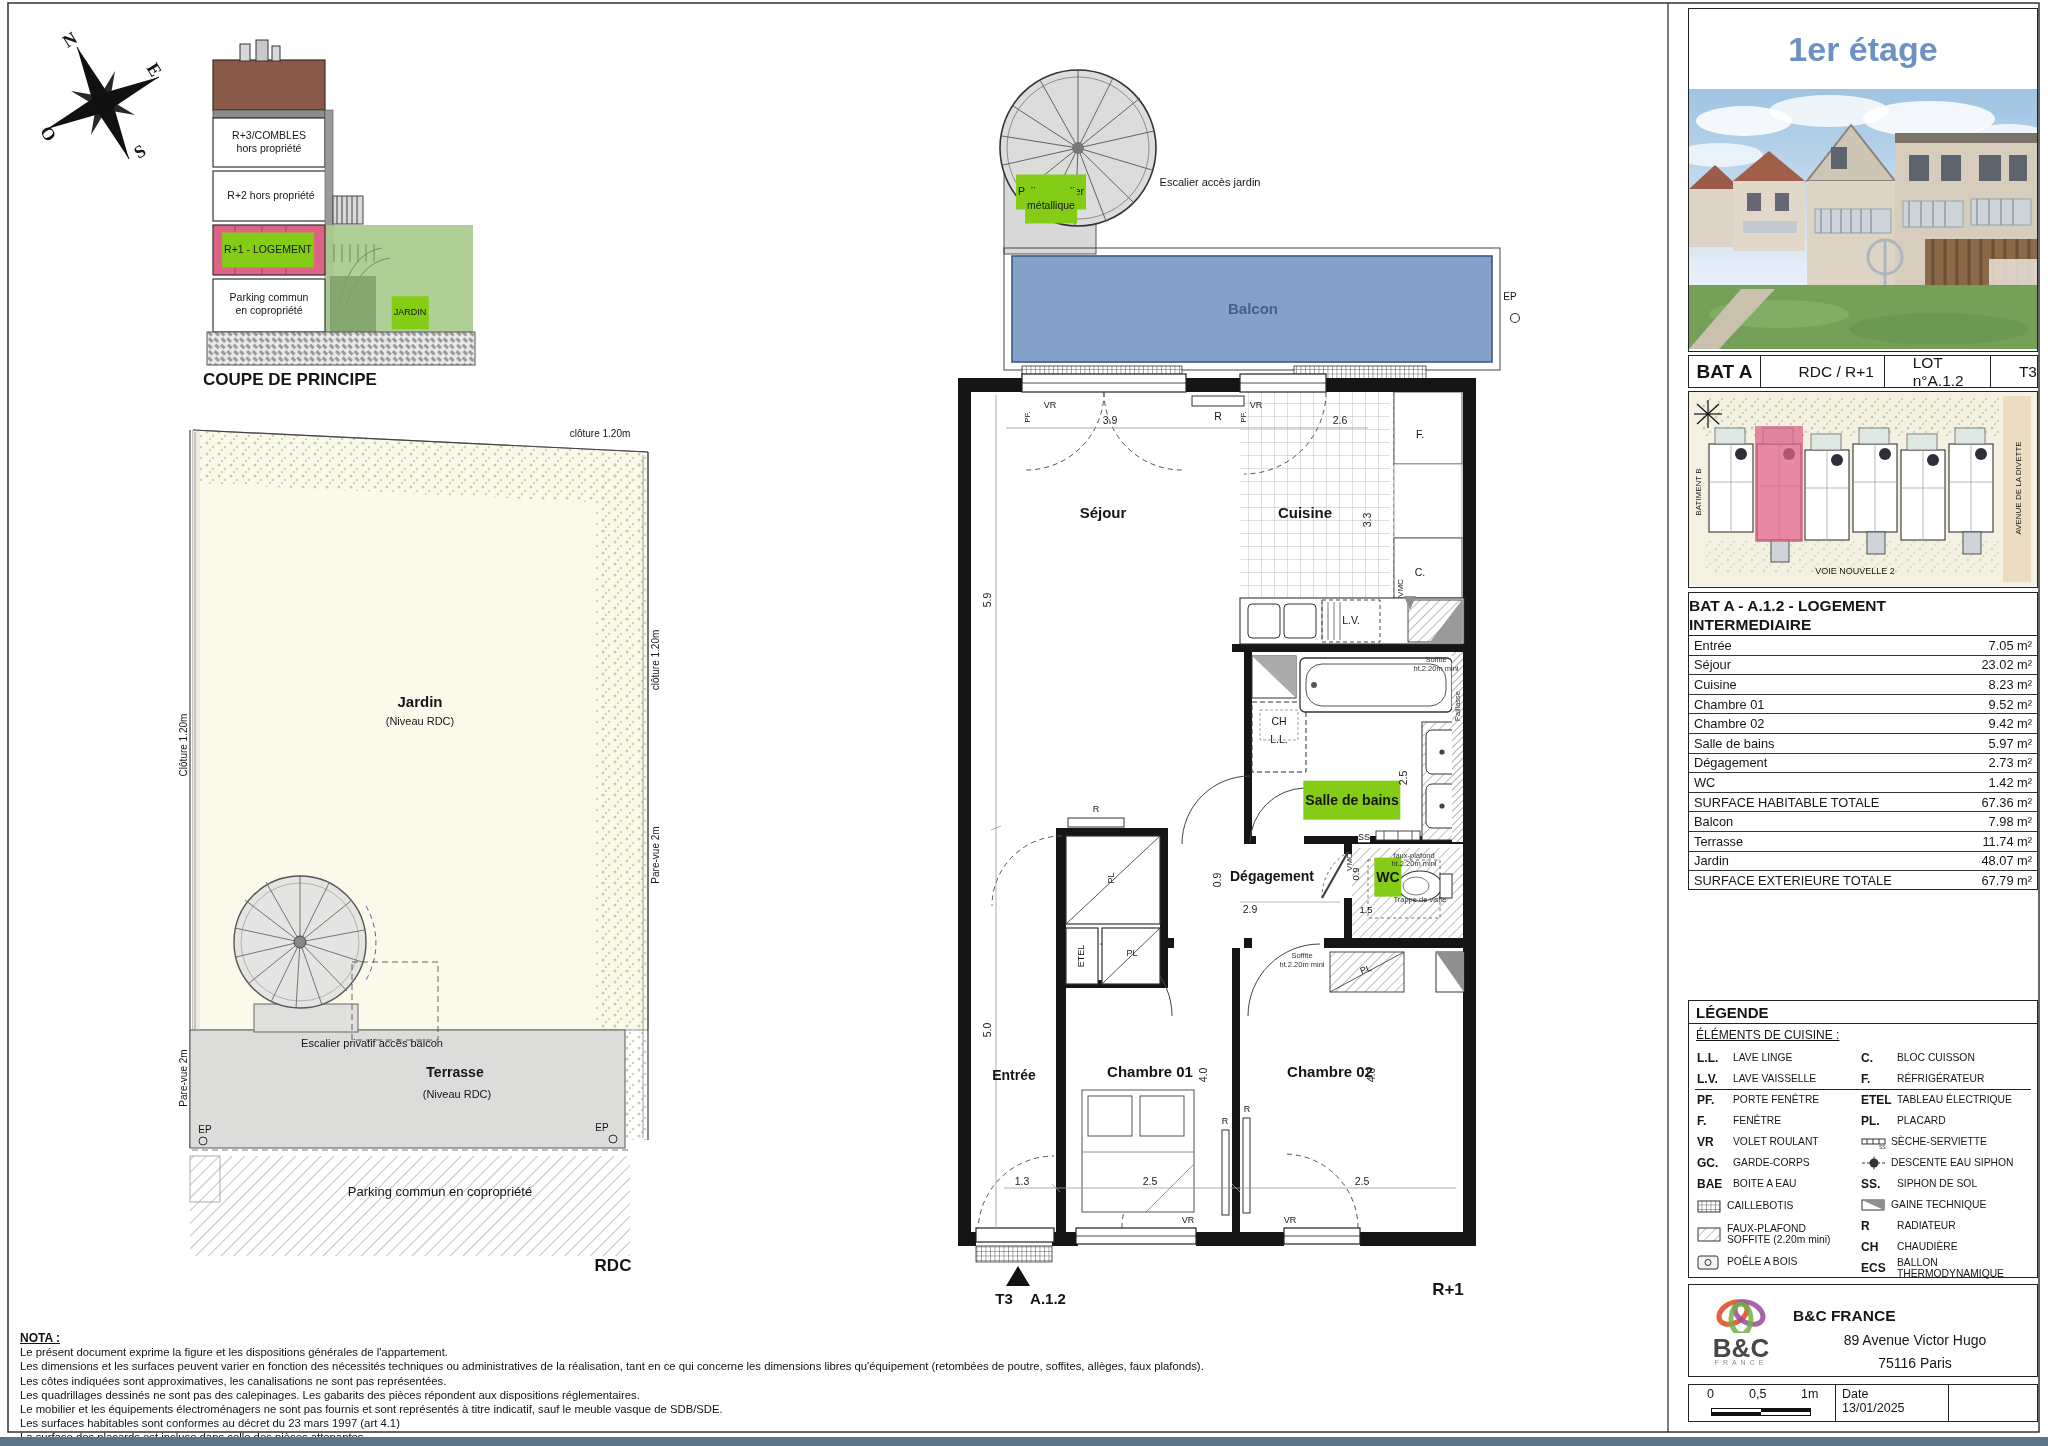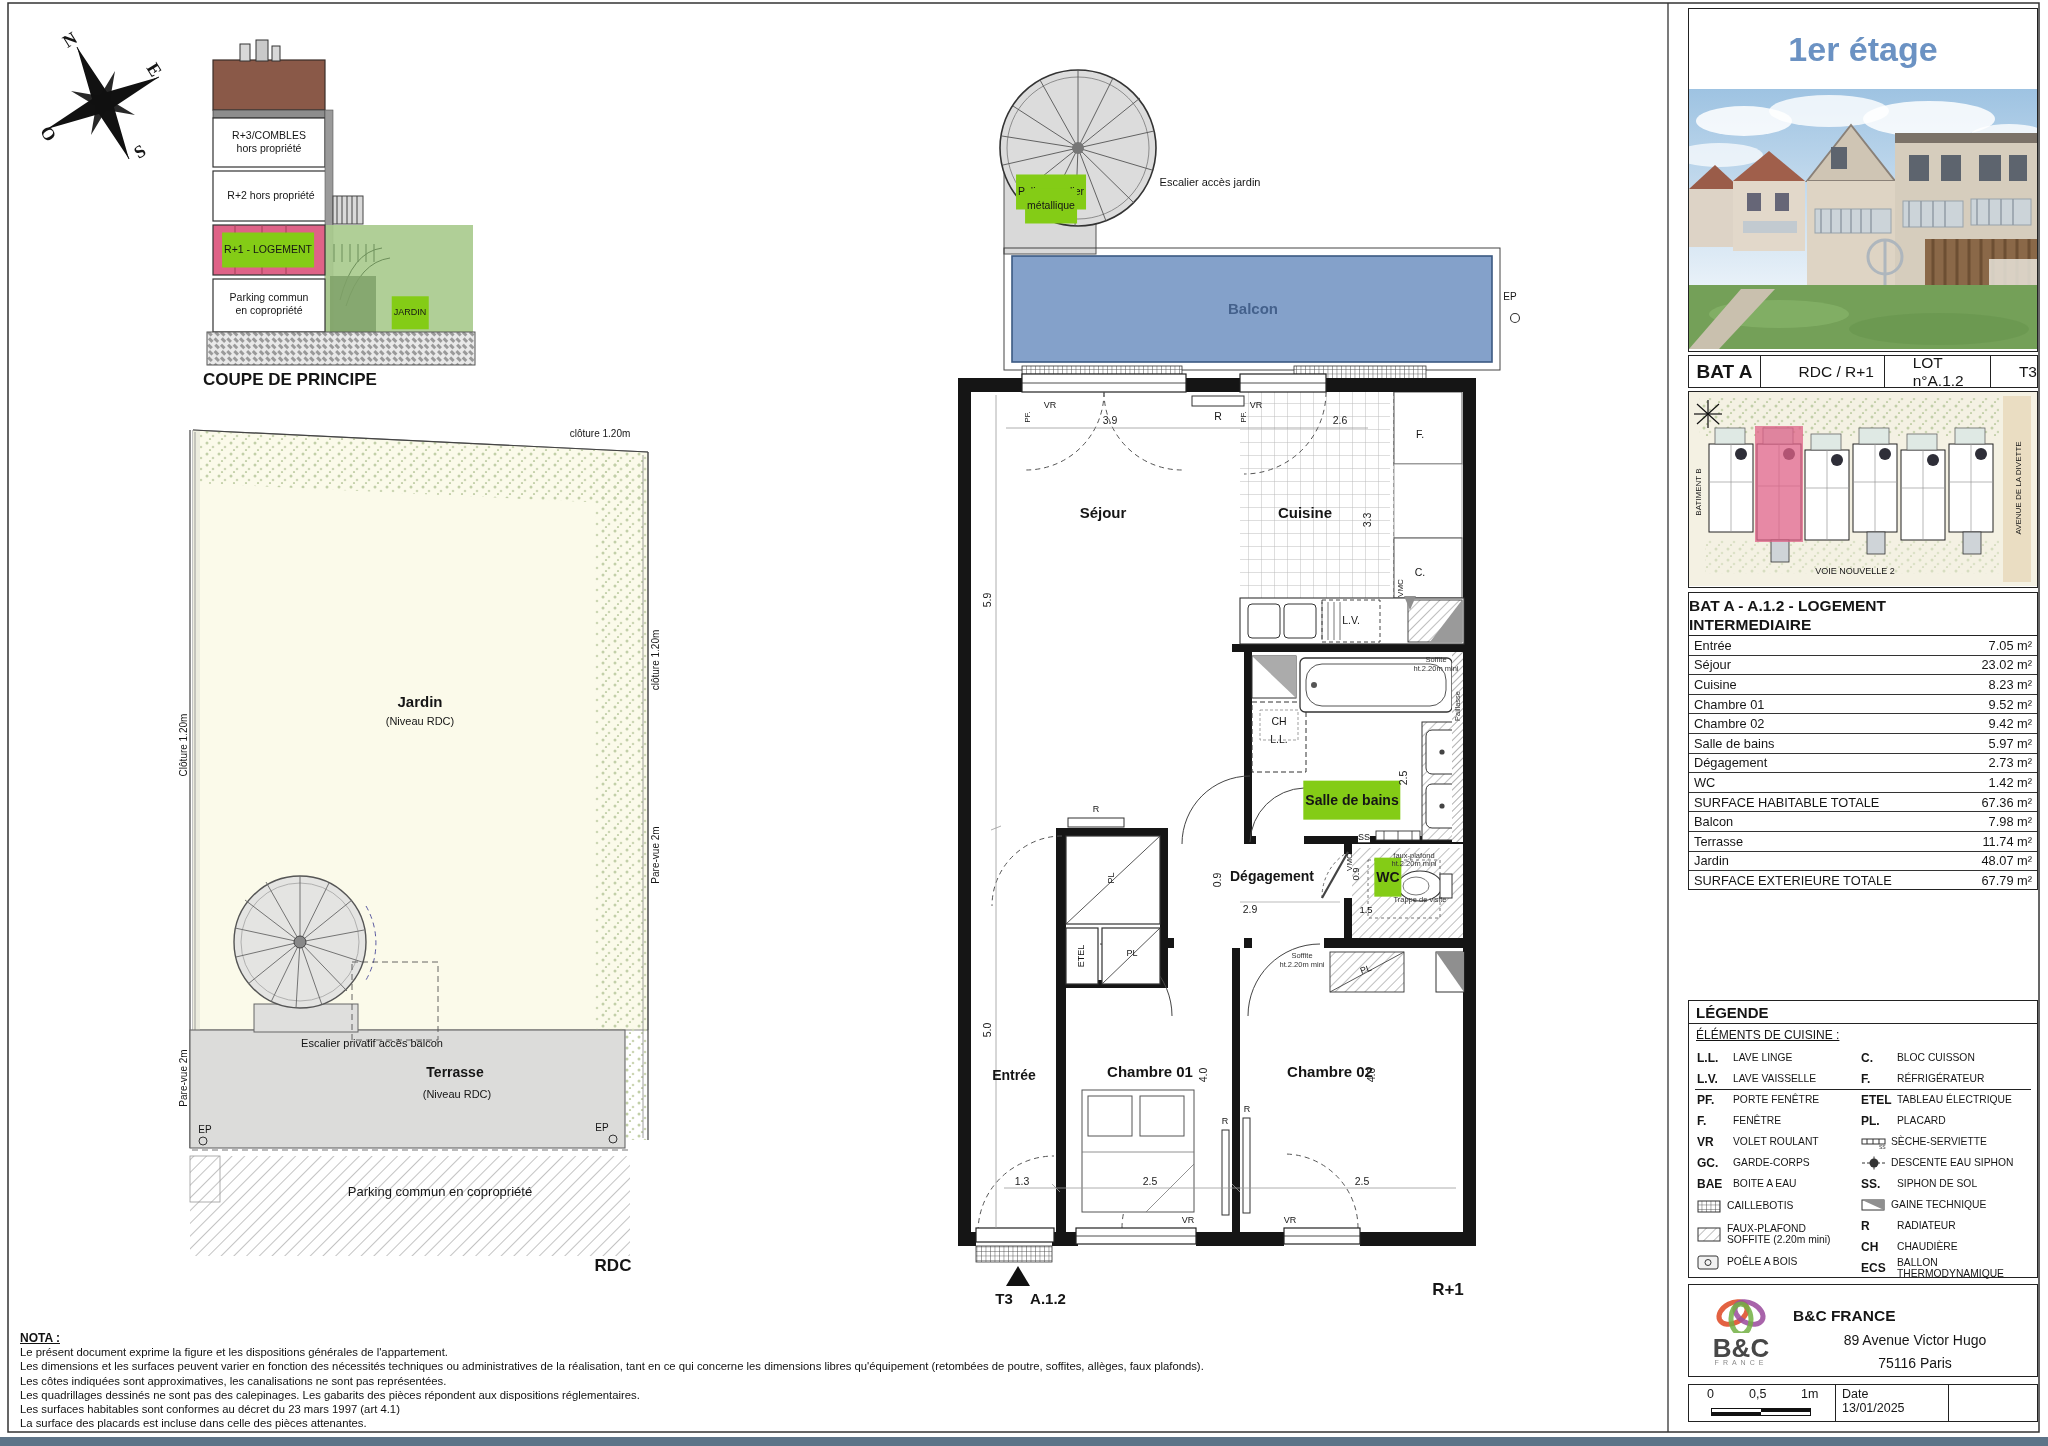--- a/index.html
+++ b/index.html
@@ -824,17 +824,18 @@
   </div>
   <div style="flex:1;"></div>
 </div>
 
 <div class="nota">
   <div class="t">NOTA :</div>
   <div>Le présent document exprime la figure et les dispositions générales de l'appartement.</div>
   <div style="white-space:nowrap;">Les dimensions et les surfaces peuvent varier en fonction des nécessités techniques ou administratives de la réalisation, tant en ce qui concerne les dimensions libres qu'équipement (retombées de poutre, soffites, allèges, faux plafonds).</div>
   <div>Les côtes indiquées sont approximatives, les canalisations ne sont pas représentées.</div>
   <div>Les quadrillages dessinés ne sont pas des calepinages. Les gabarits des pièces répondent aux dispositions réglementaires.</div>
+  <div>Le mobilier et les équipements électroménagers ne sont pas fournis et sont représentés à titre indicatif, sauf le meuble vasque de SDB/SDE.</div>
   <div>Les surfaces habitables sont conformes au décret du 23 mars 1997 (art 4.1)</div>
   <div>La surface des placards est incluse dans celle des pièces attenantes.</div>
 </div>
 
 <div class="abs" style="left:0;top:1437px;width:2048px;height:9px;background:#5d7488;"></div>
 
 </body></html>

